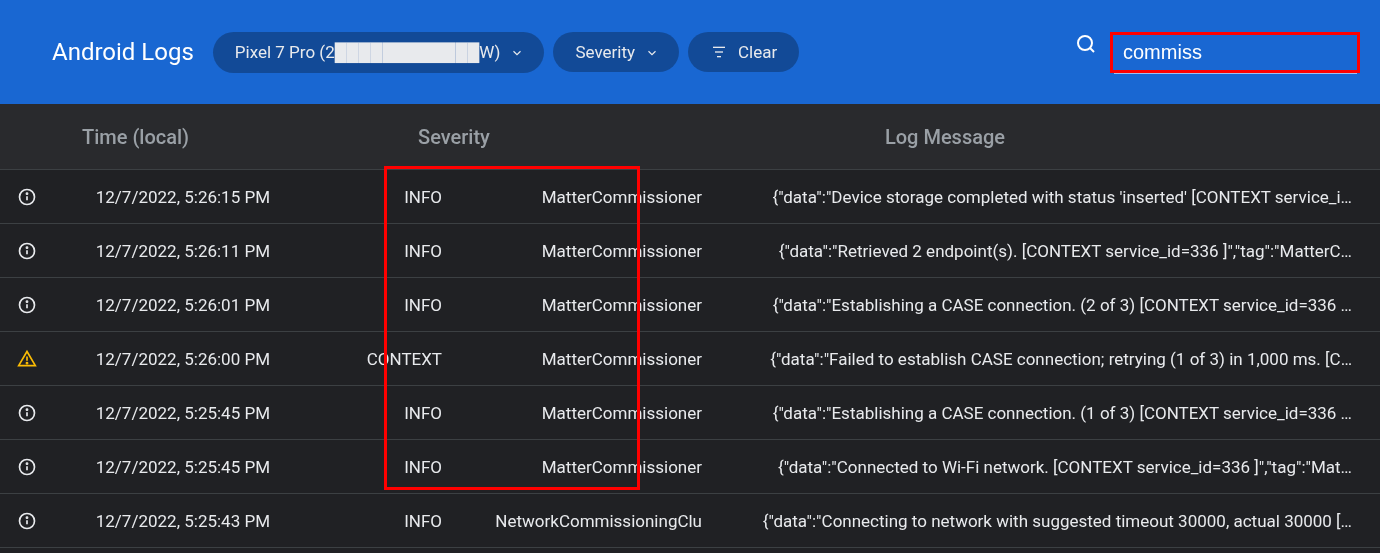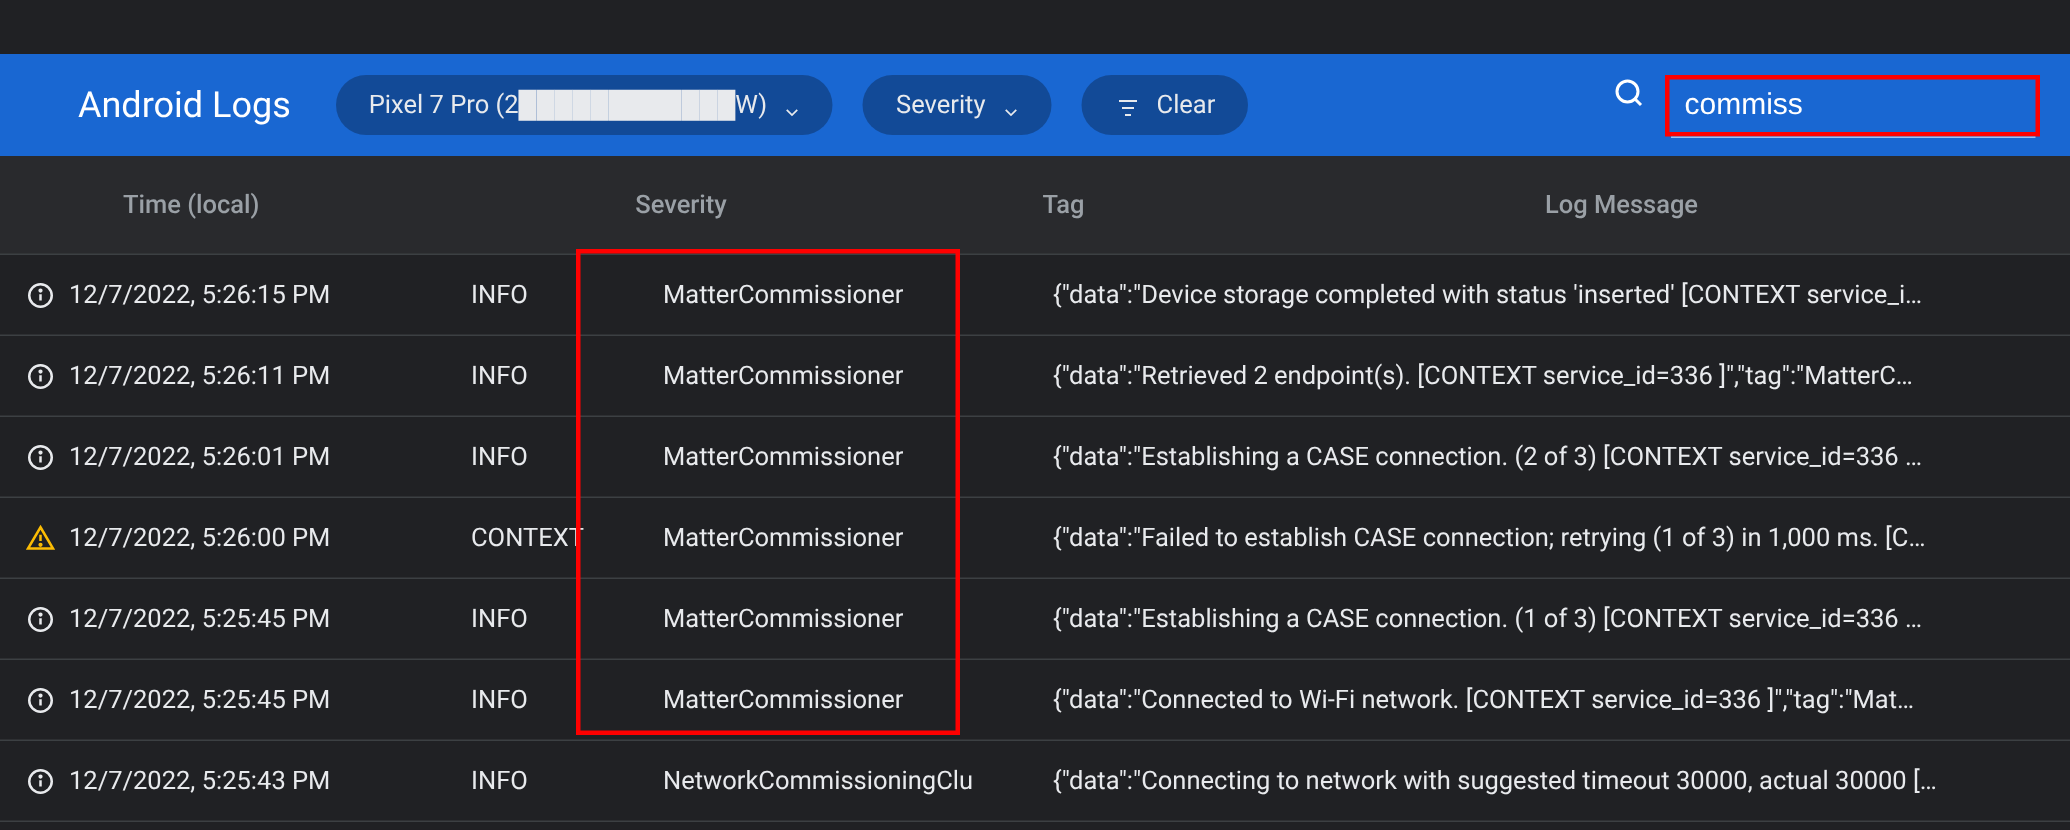--- a/index.html
+++ b/index.html
@@ -6,41 +6,40 @@
 body {
   font-family: -apple-system, BlinkMacSystemFont, "Segoe UI", Roboto, sans-serif;
   background: #202124;
   color: #e8eaed;
   width: 1380px;
   height: 553px;
   overflow: hidden;
 }
 .header {
   background: #1967d2;
-  height: 68px;
+  height: 104px;
   display: flex;
   align-items: center;
   padding: 0 20px 0 52px;
-  gap: 20px;
-  margin-top: 36px;
+  gap: 9px;
 }
 .title {
   color: #fff;
   font-size: 24px;
   font-weight: 400;
   margin-right: 10px;
 }
 .pill {
   background: rgba(0,0,0,0.28);
   border-radius: 22px;
   padding: 10px 22px;
   color: #e8eaed;
   font-size: 17px;
   display: flex;
-  align-items: flex-end;
+  align-items: center;
   gap: 10px;
   cursor: pointer;
 }
 .chevron {
   width: 12px;
   height: 12px;
 }
 .chevron svg { display: block; }
 .filter-icon {
   display: flex;
@@ -74,21 +73,21 @@
   height: 1px;
   background: #9cc0f0;
 }
 .table-header {
   display: flex;
   padding: 0 8px;
   height: 66px;
   align-items: center;
   background: #292a2d;
   color: #9aa0a6;
-  font-size: 17px;
+  font-size: 20px;
   font-weight: 500;
   border-bottom: 1px solid #3c4043;
 }
 .col-icon { width: 38px; }
 .col-time { width: 224px; }
 .col-sev  { width: 128px; margin-left: 44px; }
 .col-tag  { width: 260px; }
 .col-msg  { flex: 1; }
 .th-time { width: 262px; text-align: left; padding-left: 74px; }
 .th-sev  { width: 248px; text-align: center; padding-left: 120px; }
@@ -98,20 +97,21 @@
   position: relative;
 }
 .row {
   display: flex;
   align-items: center;
   height: 54px;
   padding: 0 8px;
   border-bottom: 1px solid #3c4043;
   font-size: 17px;
   color: #e8eaed;
+  text-align: right;
 }
 .row .col-icon { display: flex; align-items: center; justify-content: center; }
 .row .col-time { white-space: nowrap; }
 .row .col-sev  { }
 .row .col-tag  { white-space: nowrap; overflow: hidden; text-overflow: ellipsis; }
 .row .col-msg  { white-space: nowrap; overflow: hidden; text-overflow: ellipsis; padding-right: 20px; }
 .highlight-box {
   position: absolute;
   border: 3px solid #ff0000;
   pointer-events: none;
@@ -165,21 +165,20 @@
         </svg>
     </span>
     <input class="search-input" value="commiss" style="">
     <div class="search-underline"></div>
   </div>
 </div>
 
 <div class="table-header">
   <div class="th-time">Time (local)</div>
   <div class="th-sev">Severity</div>
-  <div class="th-tag">Tag</div>
   <div class="th-msg">Log Message</div>
 </div>
 
 <div class="rows" id="rows-container">
   <div class="highlight-box"></div>
 <div class="row">
       <div class="col-icon">
         <svg width="20" height="20" viewBox="0 0 24 24" fill="none" stroke="#e8eaed" stroke-width="2">
           <circle cx="12" cy="12" r="9"></circle>
           <line x1="12" y1="11" x2="12" y2="16"></line>

